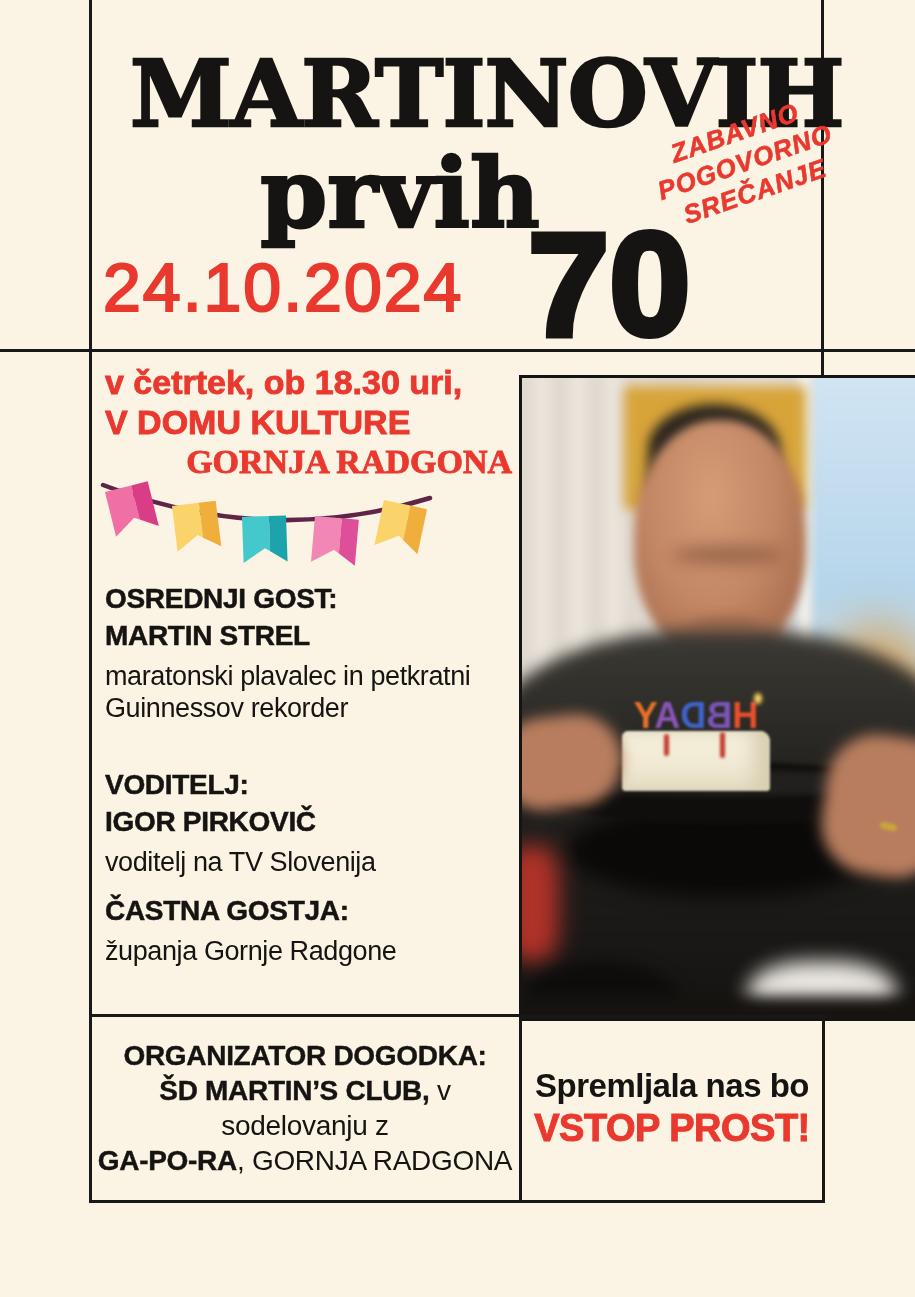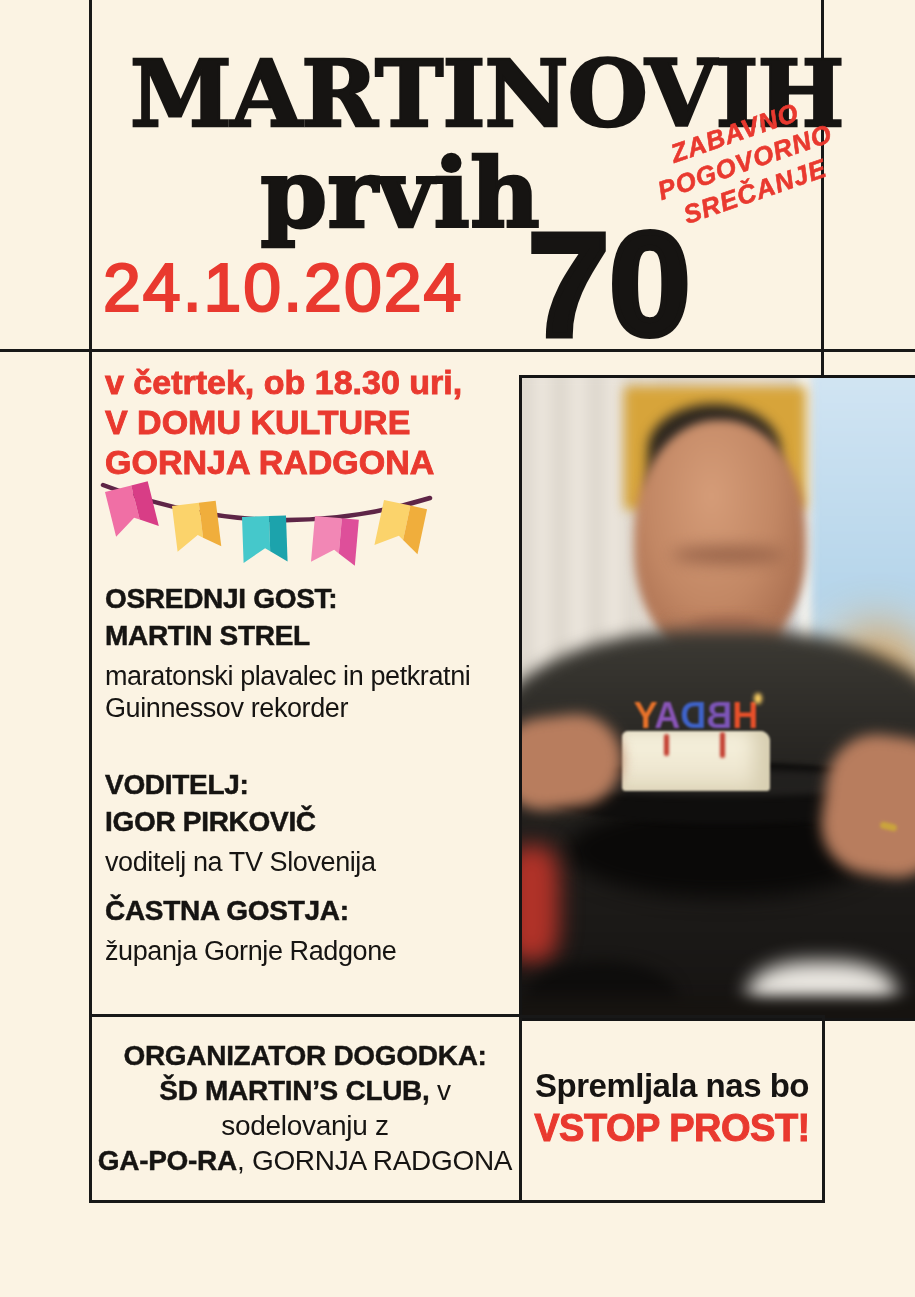--- a/index.html
+++ b/index.html
@@ -33,21 +33,21 @@
     font-weight:normal; font-size:68px; line-height:78px; letter-spacing:2px;
     -webkit-text-stroke:2.2px #E9392F;
   }
   .bignum{
     left:528px; top:222px; font-weight:bold; font-size:146px; line-height:126px;
     letter-spacing:0px; -webkit-text-stroke:6px #161412;
   }
   
   .when{left:105px; top:362px; width:407px; color:#E9392F;
     font-weight:bold; font-size:34px; line-height:40px; -webkit-text-stroke:0.9px #E9392F;}
-  .when .r{}
+  .when .r{text-align:right;font-family:Liberation Serif, serif;}
   
   .sect{left:105px; width:415px;}
   .lbl{font-weight:bold; font-size:28px; line-height:37px; letter-spacing:-0.3px; -webkit-text-stroke:0.5px #161412;}
   .dsc{font-size:27px; line-height:32px; margin-top:6px; letter-spacing:-0.4px;}
   
   .orgbox{left:91px; top:1015px; width:428px; height:186px;
     display:flex; flex-direction:column; justify-content:center; align-items:center; text-align:center;}
   .orgbox div{font-size:28px; line-height:35px; letter-spacing:-0.3px;}
   .b{font-weight:bold; -webkit-text-stroke:0.4px #161412;}
   .musicbox{left:519px; top:1015px; width:306px; height:188px; box-sizing:border-box;

